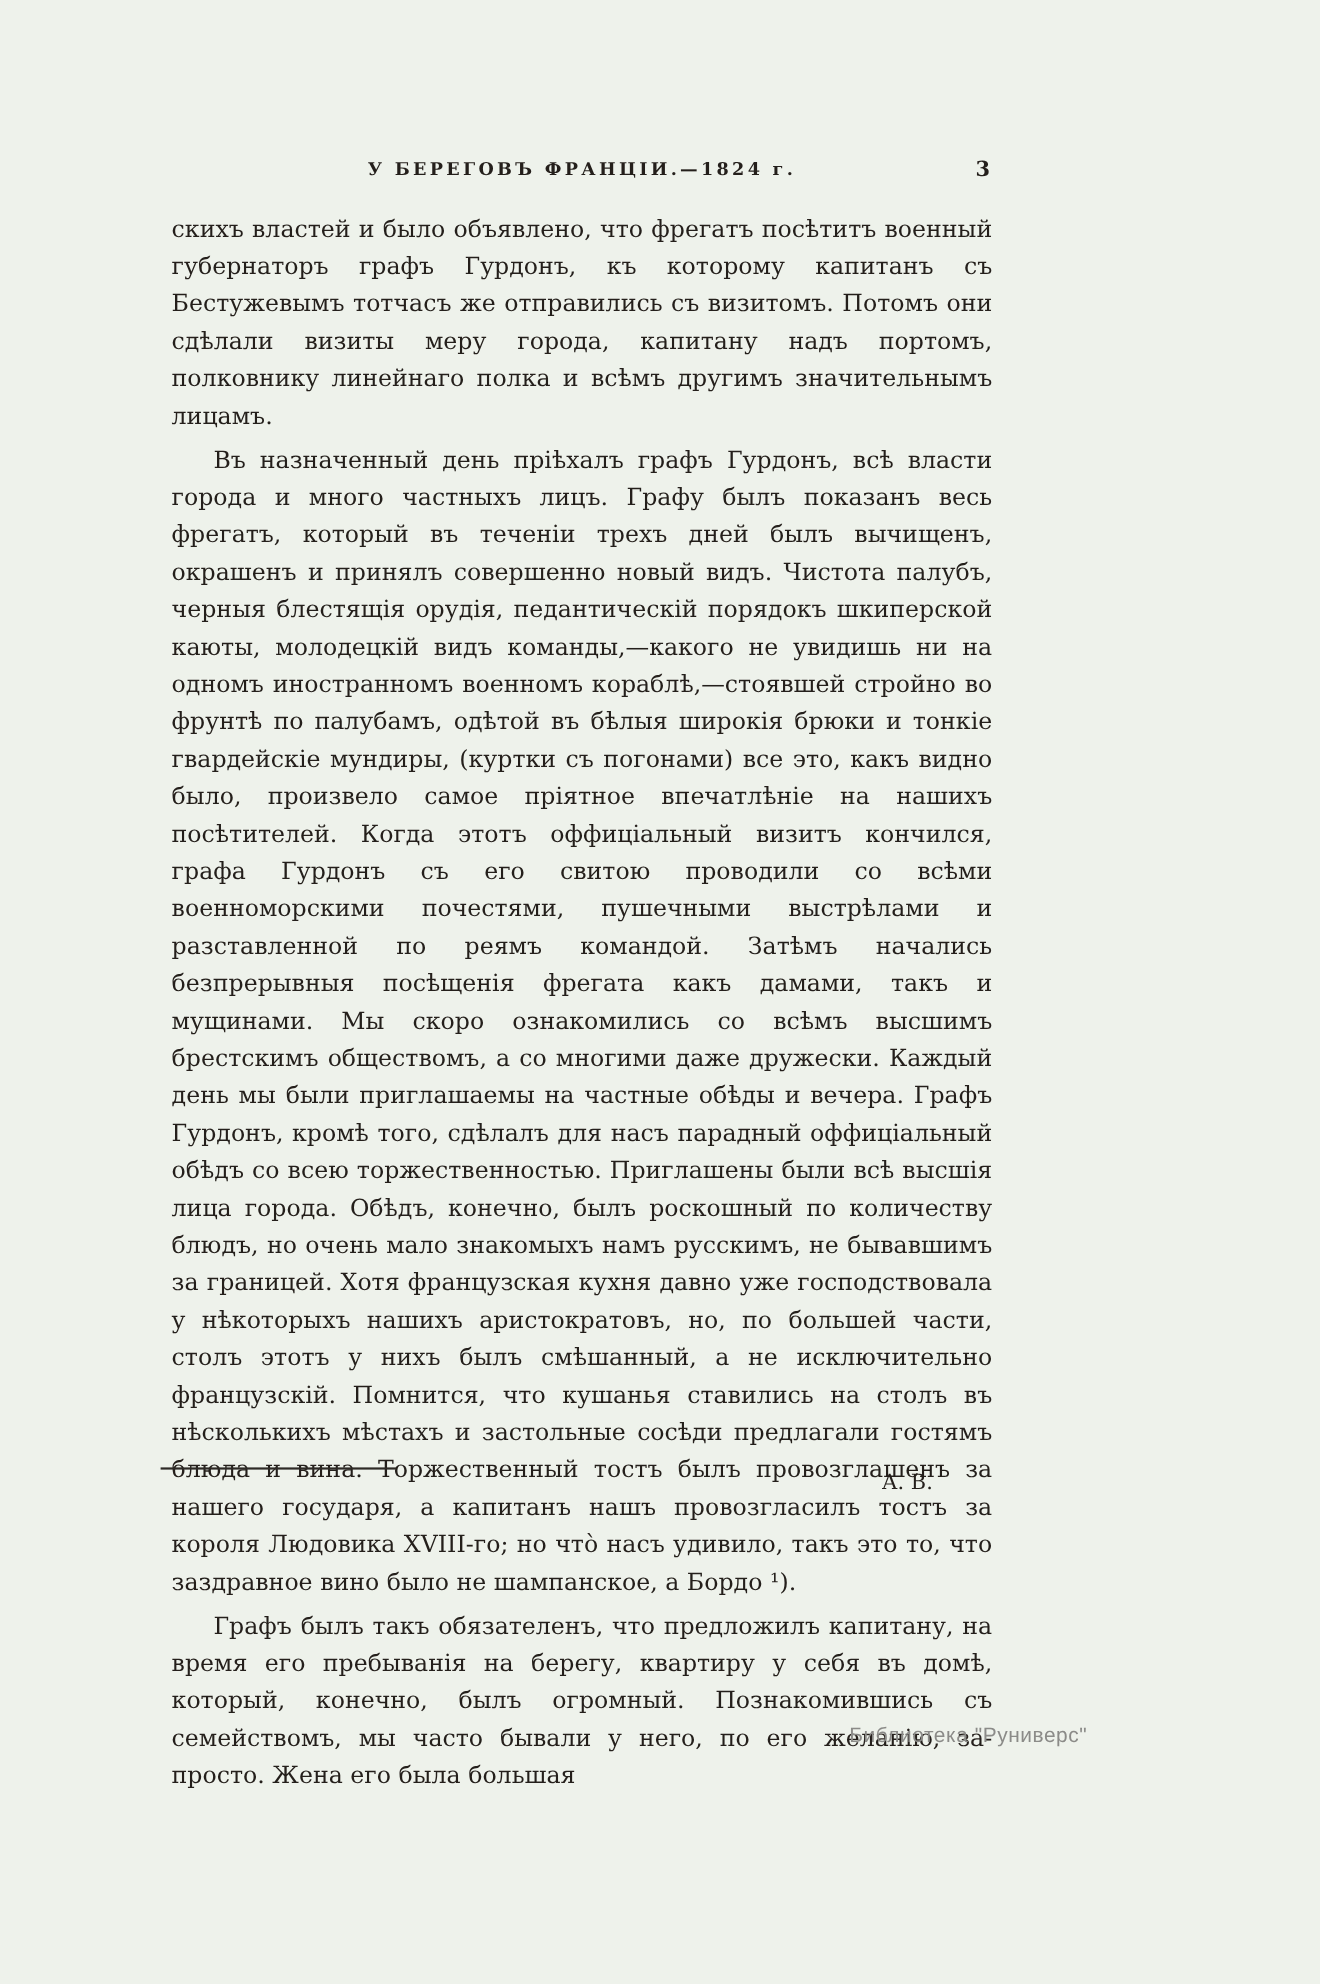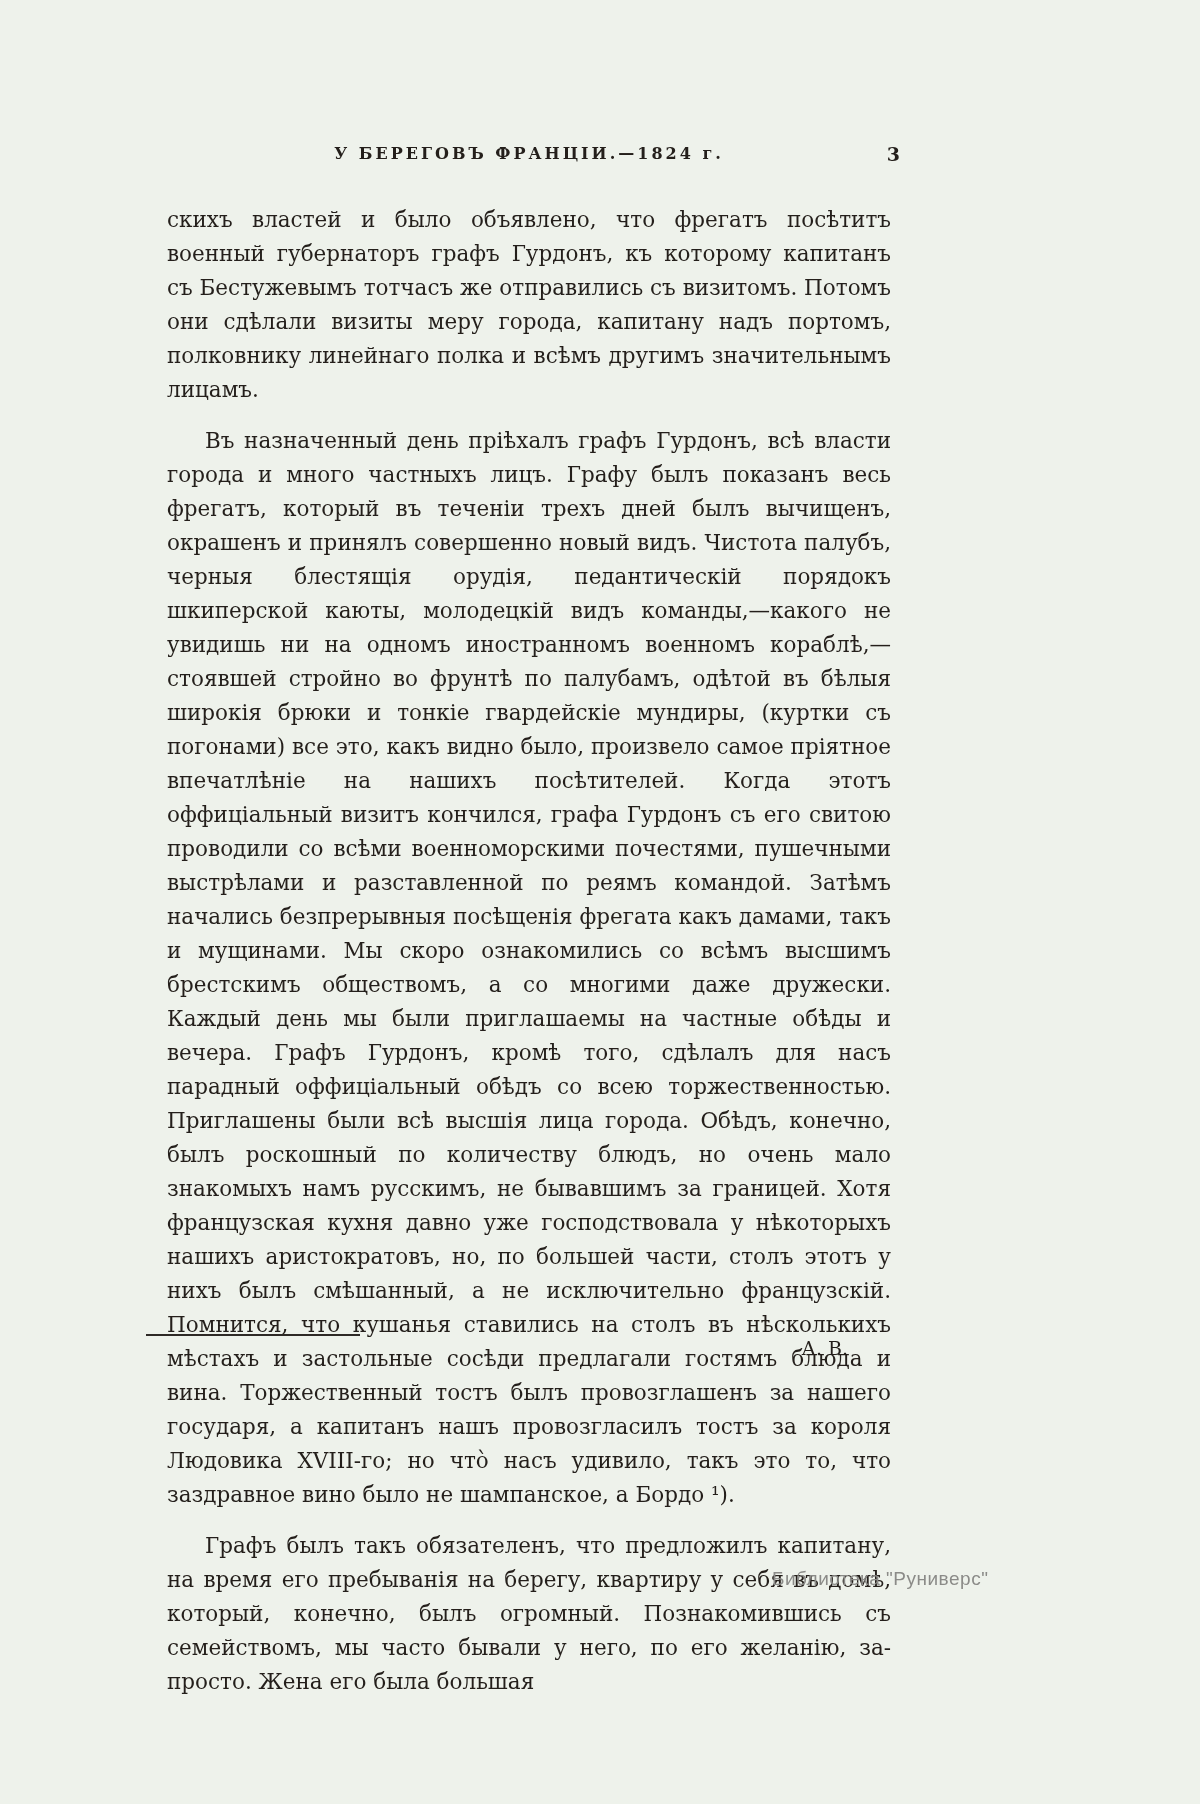--- a/index.html
+++ b/index.html
@@ -35,21 +35,21 @@
 
   .body-text {
     position: absolute;
     top: 186px;
     left: 150px;
     width: 758px;
     font-size: 21.5px;
     line-height: 34px;
     text-align: justify;
   }
-  .para { margin: 17px; text-indent: 38px; }
+  .para { margin: 6px; text-indent: 38px; }
   .para.no-indent { text-indent: 0; }
 
   .footnote-rule {
     position: absolute;
     top: 1334px;
     left: 146px;
     width: 214px;
     height: 2px;
     background: #2e2a26;
   }

